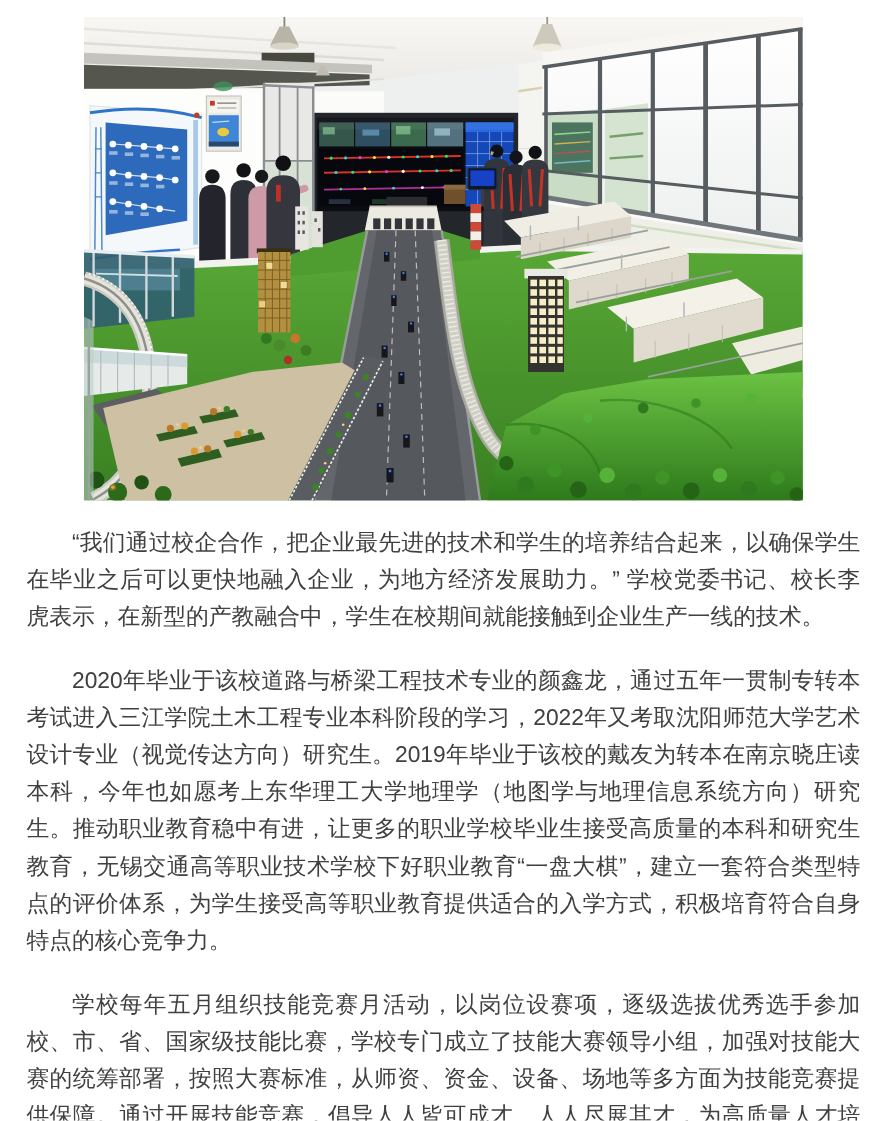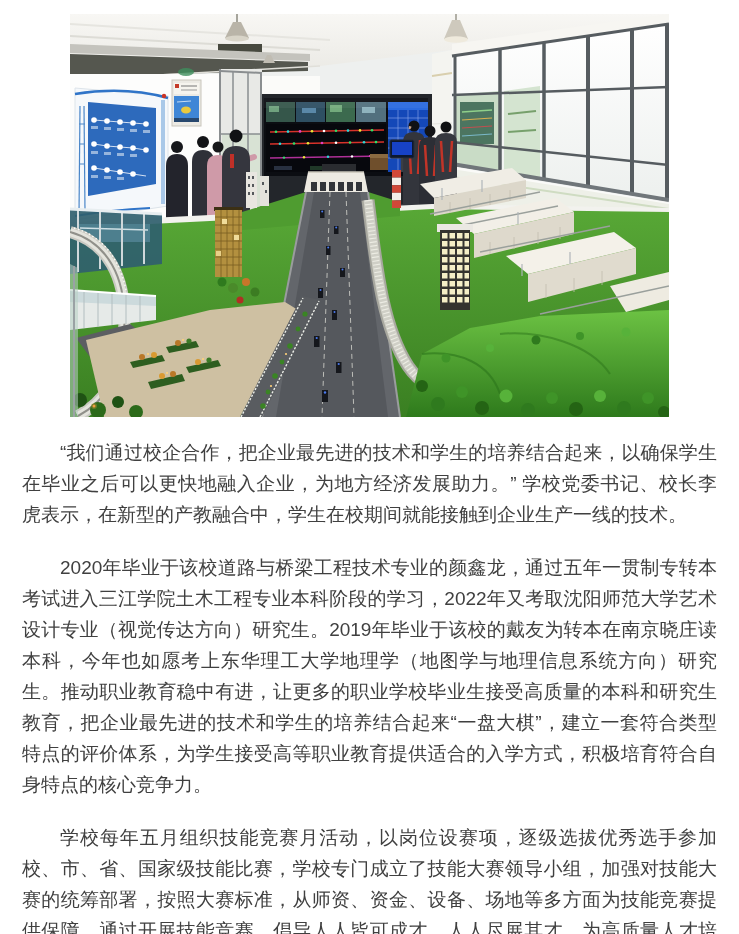--- a/index.html
+++ b/index.html
@@ -537,17 +537,17 @@
           <circle cx="24" cy="392" r="3" fill="#f0a040" opacity="0.3"></circle>
 
         <polygon points="0,250 8,254 8,403 0,403" fill="#b6cfc2" opacity="0.55"></polygon>
         <line x1="4" y1="252" x2="4" y2="403" stroke="#9aa2a4" stroke-width="2"></line>
       </g>
     </svg>
   </figure>
 
   <article>
     <p>“我们通过校企合作，把企业最先进的技术和学生的培养结合起来，以确保学生在毕业之后可以更快地融入企业，为地方经济发展助力。” 学校党委书记、校长李虎表示，在新型的产教融合中，学生在校期间就能接触到企业生产一线的技术。</p>
-    <p>2020年毕业于该校道路与桥梁工程技术专业的颜鑫龙，通过五年一贯制专转本考试进入三江学院土木工程专业本科阶段的学习，2022年又考取沈阳师范大学艺术设计专业（视觉传达方向）研究生。2019年毕业于该校的戴友为转本在南京晓庄读本科，今年也如愿考上东华理工大学地理学（地图学与地理信息系统方向）研究生。推动职业教育稳中有进，让更多的职业学校毕业生接受高质量的本科和研究生教育，把企业最先进的技术和学生的培养结合起来“一盘大棋”，建立一套符合类型特点的评价体系，为学生接受高等职业教育提供适合的入学方式，积极培育符合自身特点的核心竞争力。</p>
+    <p>2020年毕业于该校道路与桥梁工程技术专业的颜鑫龙，通过五年一贯制专转本考试进入三江学院土木工程专业本科阶段的学习，2022年又考取沈阳师范大学艺术设计专业（视觉传达方向）研究生。2019年毕业于该校的戴友为转本在南京晓庄读本科，今年也如愿考上东华理工大学地理学（地图学与地理信息系统方向）研究生。推动职业教育稳中有进，让更多的职业学校毕业生接受高质量的本科和研究生教育，无锡交通高等职业技术学校下好职业教育“一盘大棋”，建立一套符合类型特点的评价体系，为学生接受高等职业教育提供适合的入学方式，积极培育符合自身特点的核心竞争力。</p>
     <p>学校每年五月组织技能竞赛月活动，以岗位设赛项，逐级选拔优秀选手参加校、市、省、国家级技能比赛，学校专门成立了技能大赛领导小组，加强对技能大赛的统筹部署，按照大赛标准，从师资、资金、设备、场地等多方面为技能竞赛提供保障。通过开展技能竞赛，倡导人人皆可成才、人人尽展其才，为高质量人才培养注入了新动能。</p>
   </article>
 
 </div>
 
 </body></html>

